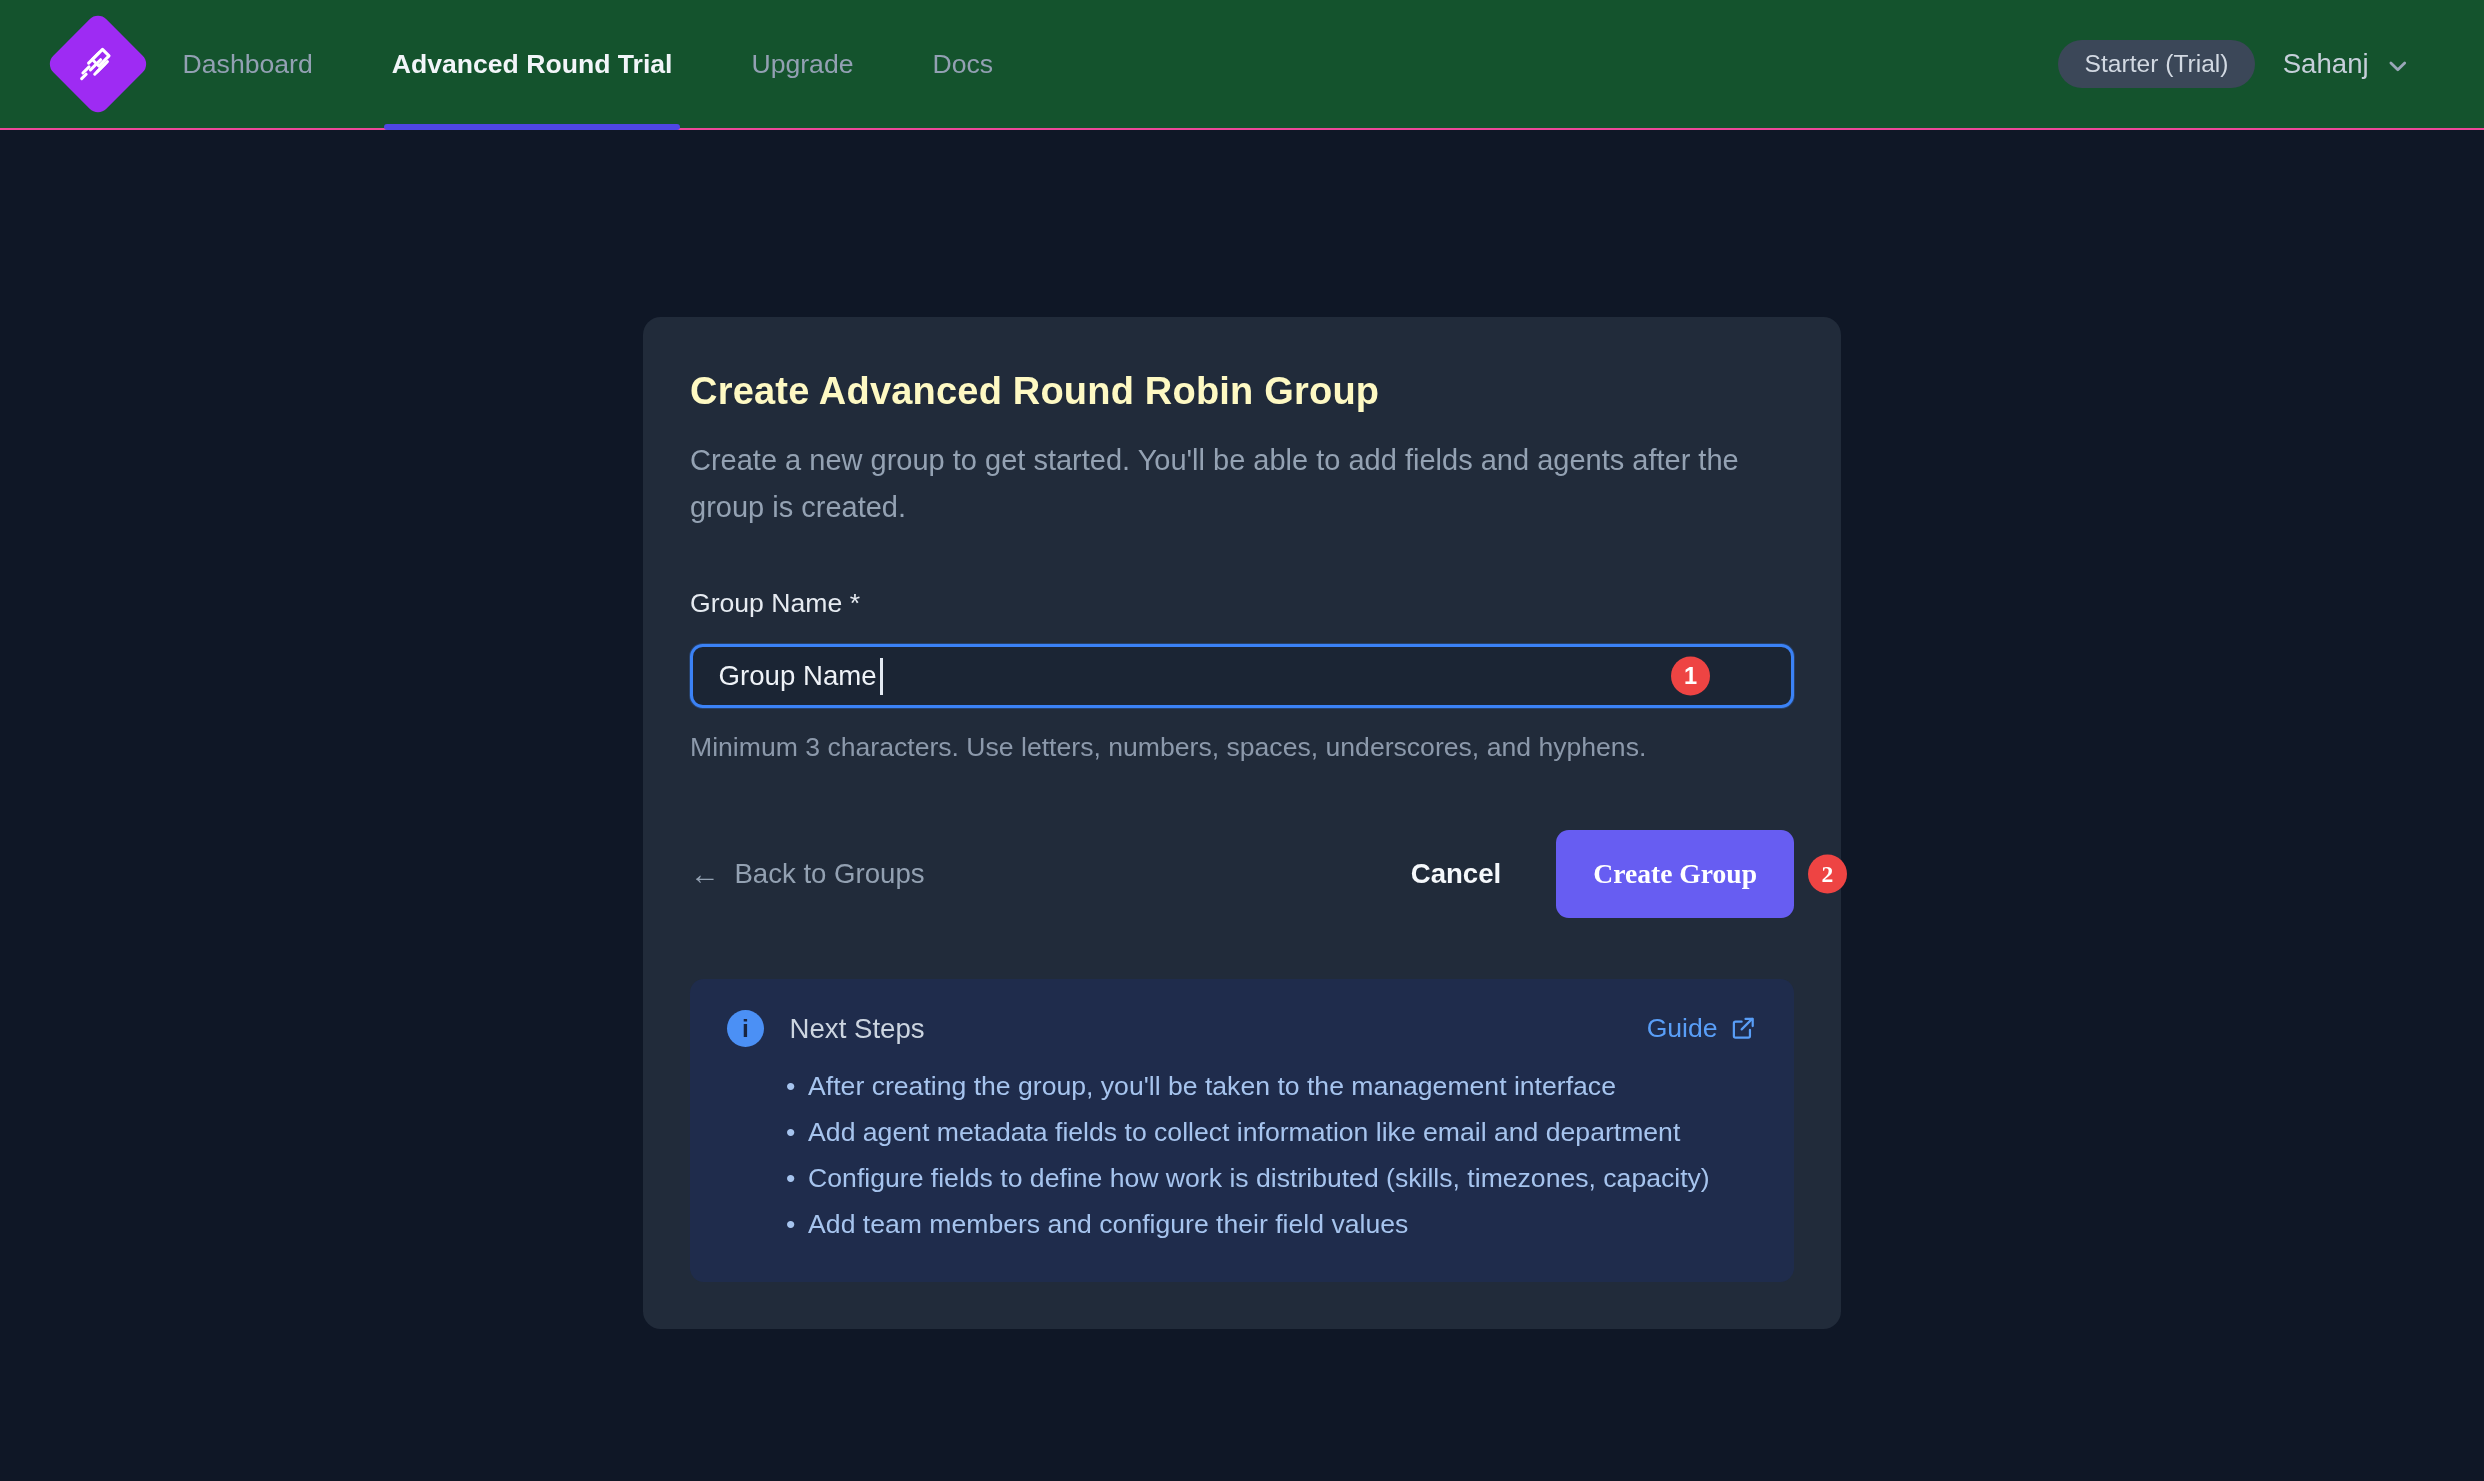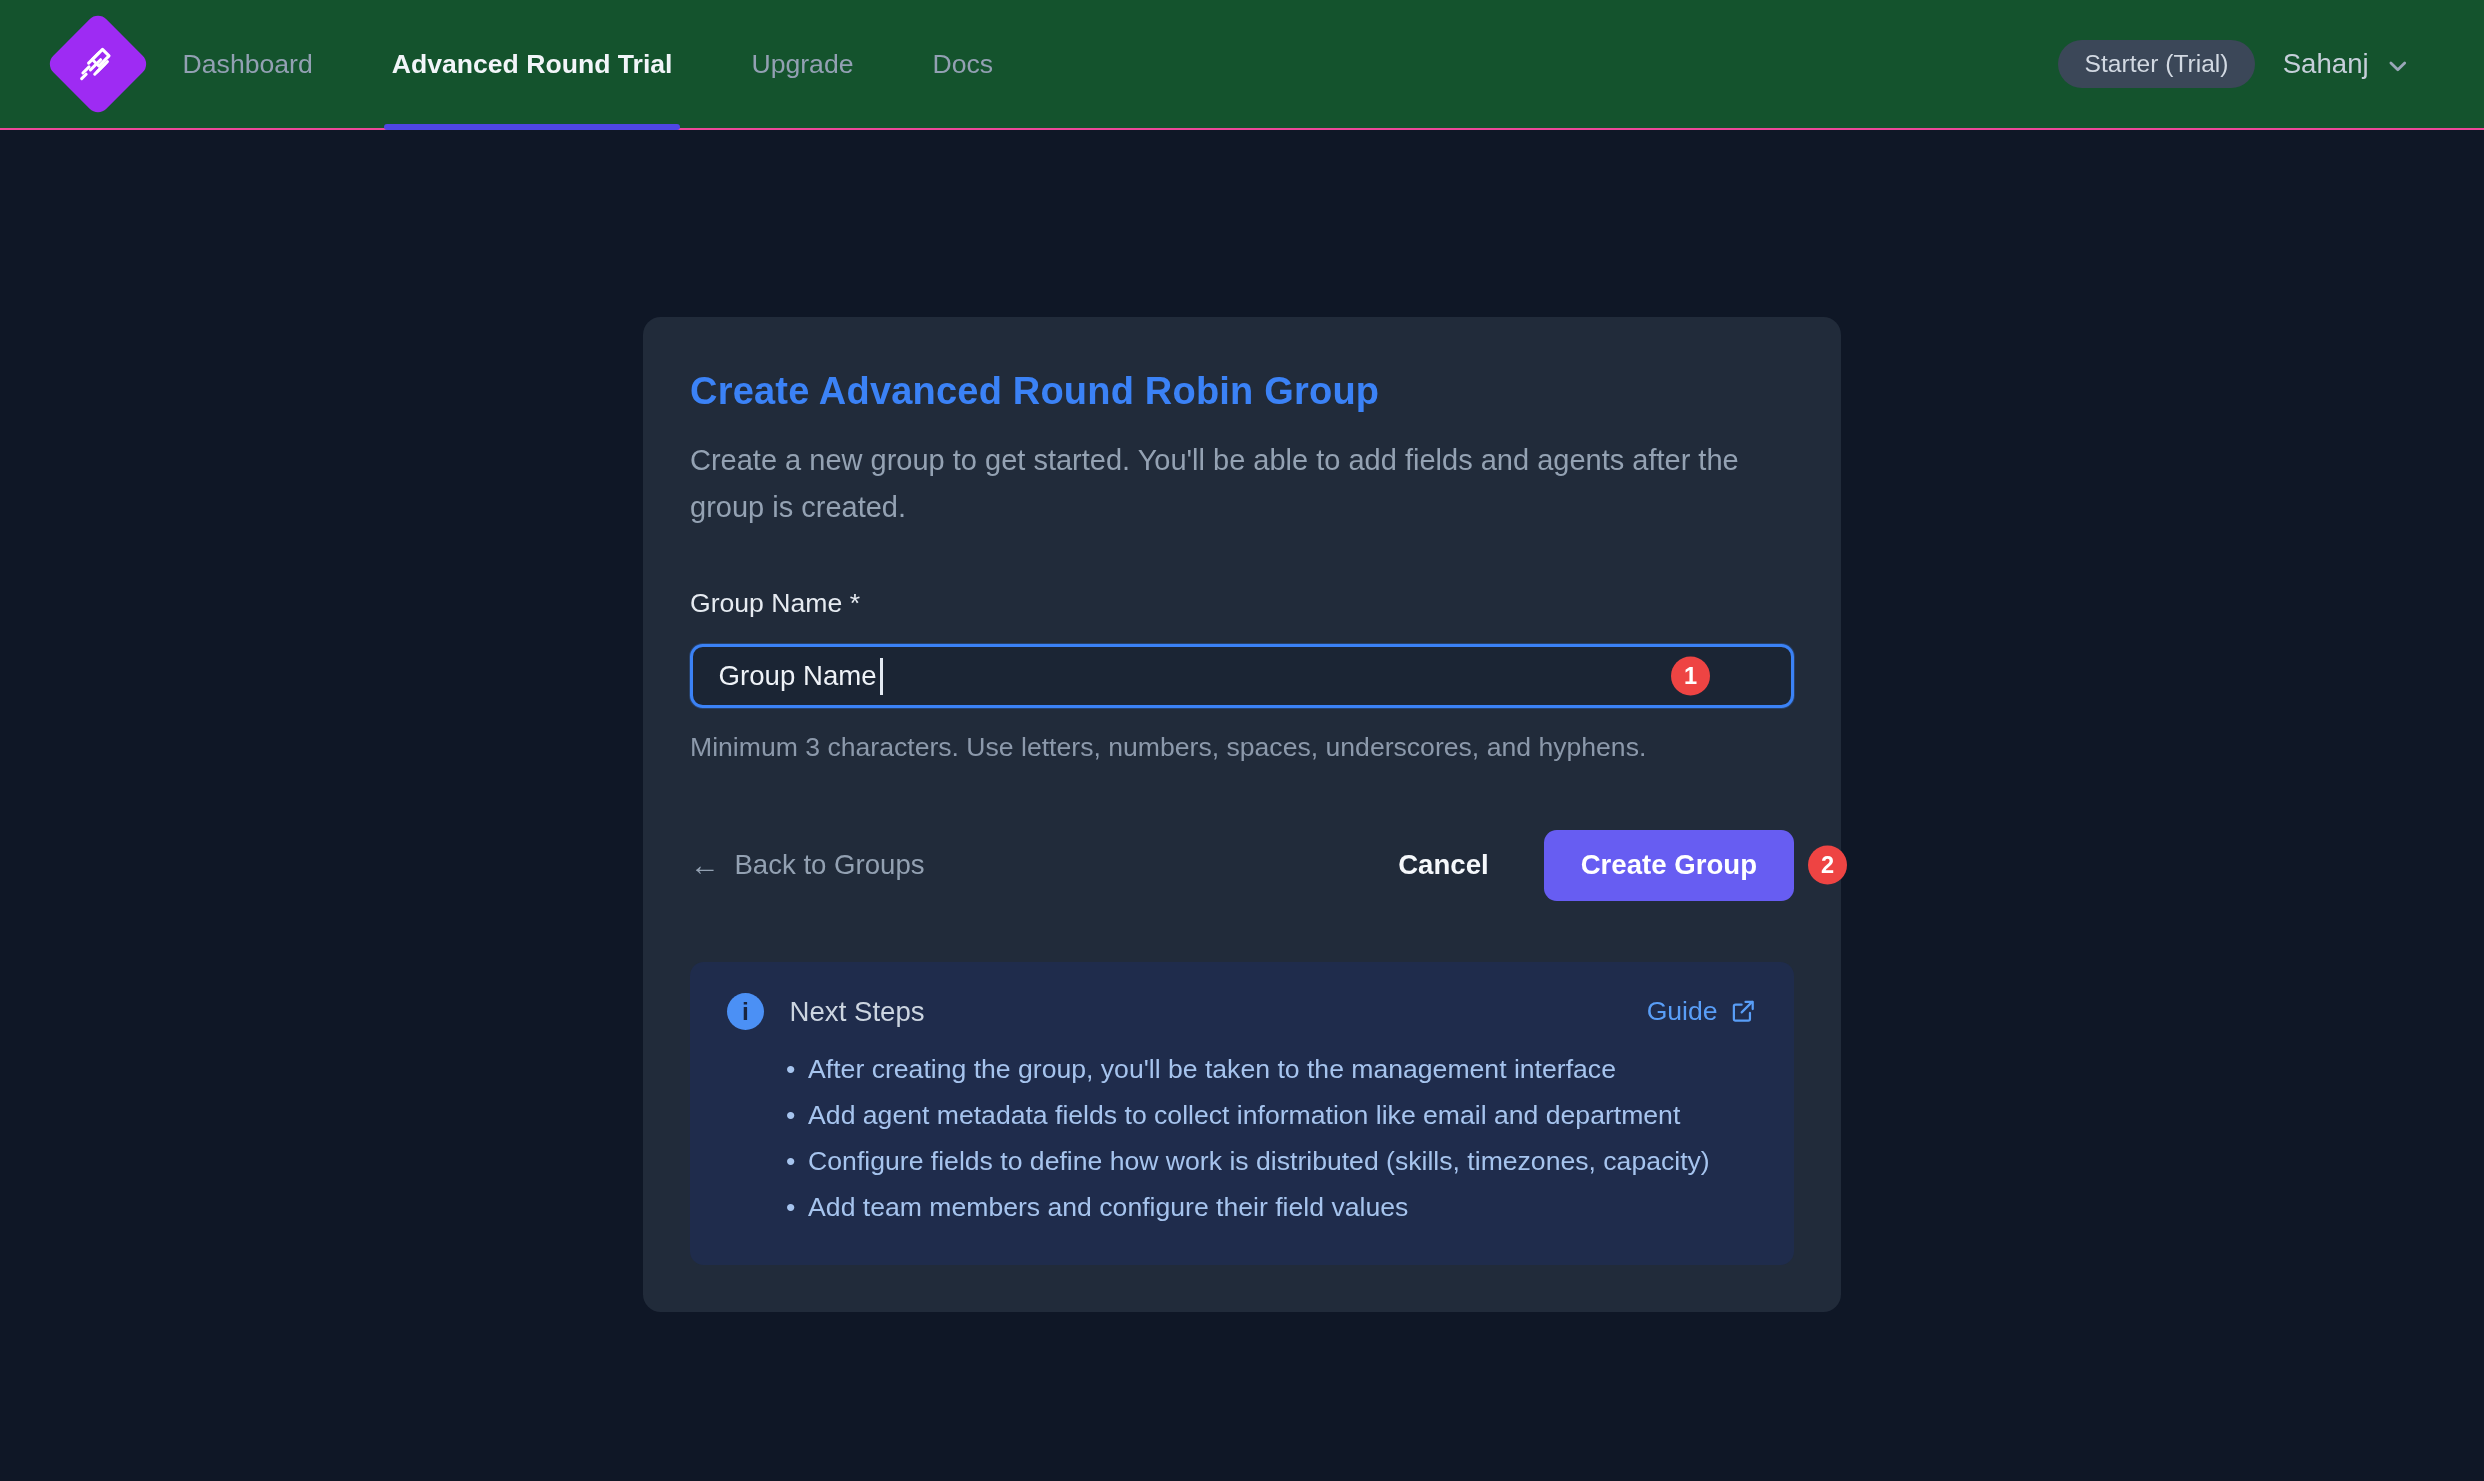--- a/index.html
+++ b/index.html
@@ -50,21 +50,21 @@
   .user-name{color:#c6cfda;font-size:27.6px;}
   .chev{display:block;}
 
   
   .card{
     width:1198px;box-sizing:border-box;
     margin:187px auto 0;
     background:#212b3a;border-radius:17.7px;
     padding:53px 47px 47px;
   }
-  .card-title{margin:0;font-size:38px;font-weight:700;color:#3b82f6;letter-spacing:0.2px;}
+  .card-title{margin:0;font-size:38px;font-weight:700;color:#fef9c3;letter-spacing:0.2px;}
   .card-desc{
     margin:23.6px 0 0;max-width:1059px;
     font-size:29px;line-height:47px;color:#94a2b3;
   }
   .field-label{margin-top:57px;font-size:26.6px;color:#e6ebf1;font-weight:500;}
   .input{
     margin-top:25.6px;position:relative;height:64px;box-sizing:border-box;
     border:3.9px solid #3b82f6;border-radius:12.8px;background:#1b2534;
     display:flex;align-items:center;padding:0 25.6px;
     box-shadow:0 0 0 1px rgba(59,130,246,.25);
@@ -84,24 +84,24 @@
   .footer{margin-top:67px;display:flex;align-items:center;}
   .back{display:flex;align-items:center;gap:14.8px;color:#93a1b2;font-size:27.6px;cursor:pointer;}
   .back-arrow{font-size:29.6px;line-height:1;}
   .actions{margin-left:auto;display:flex;align-items:center;gap:55px;}
   .btn-cancel{
     background:none;border:none;padding:0;
     color:#f5f8fb;font-size:27.6px;font-weight:600;cursor:pointer;
     font-family:inherit;
   }
   .btn-create{
-    position:relative;height:71px;padding:0 37px;
+    position:relative;height:88px;padding:0 37px;
     background:#675df2;border:none;border-radius:12.8px;
     color:#ffffff;font-size:27.6px;font-weight:600;cursor:pointer;
-    font-family:Liberation Sans, sans-serif;
+    font-family:Liberation Serif, serif;
   }
   .badge-create{right:-53px;top:50%;transform:translateY(-50%);}
 
   
   .next{
     margin-top:61px;background:#1f2c4c;border-radius:13.8px;
     padding:31.5px 37px 35px 37px;
   }
   .next-header{display:flex;align-items:center;}
   .info-icon{

